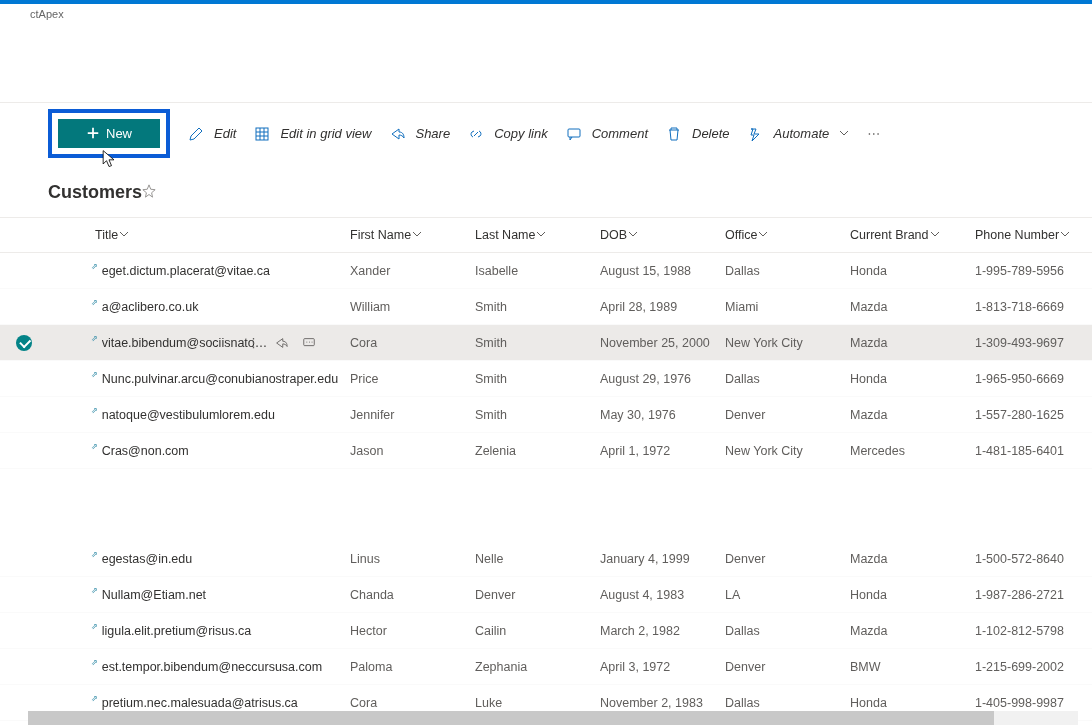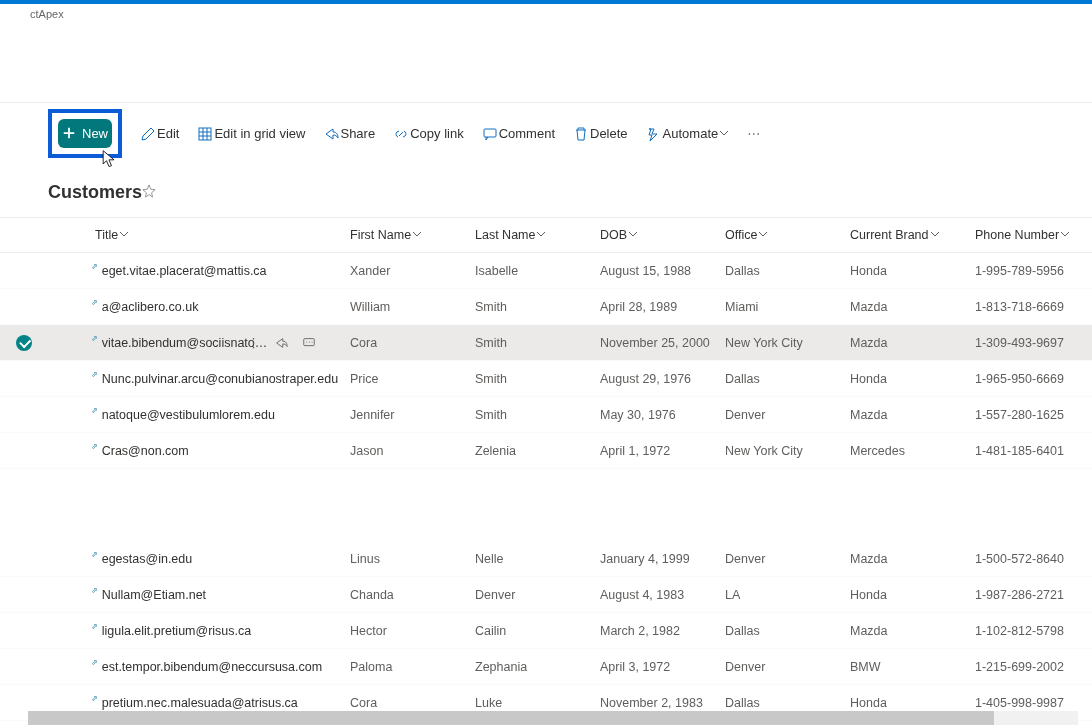--- a/index.html
+++ b/index.html
@@ -2,23 +2,23 @@
 <html><head>
 <meta charset="utf-8">
 <style>
   * { box-sizing: border-box; }
   html,body { margin:0; padding:0; font-family: "Segoe UI", Arial, sans-serif; font-size:13px; color:#323130; background:#fff; }
   .app-bar { height:4px; background:#0078d4; }
   .app-name { font-size:11px; color:#666; padding:4px 0 2px 0;margin-left:30px; }
   .spacer { height:80px; }
   .cmdbar { display:flex; align-items:center; padding:6px 30px 6px 48px; gap:18px; border-top:1px solid #edebe9; }
   .new-highlight { border:4px solid #0b5cd6; padding:6px; display:inline-flex; }
-  .new-btn { display:inline-flex; align-items:flex-start; background:#03787c; color:#fff; padding:7px 4px; border-radius:6px; font-size:13px; gap:6px; cursor:pointer; }
+  .new-btn { display:inline-flex; align-items:flex-start; background:#03787c; color:#fff; padding:7px 28px; border-radius:0; font-size:13px; gap:6px; cursor:pointer; }
   .new-btn svg { width:14px; height:14px; }
-  .cmd { display:inline-flex; align-items:center; gap:1px; color:#323130; cursor:pointer; }
+  .cmd { display:inline-flex; align-items:center; gap:10px; color:#323130; cursor:pointer;font-style:italic; }
   .cmd svg { width:16px; height:16px; stroke:#106ebe; fill:none; }
   .cmd .chev svg { width:10px; height:10px; stroke:#605e5c; }
   .more-dots { color:#605e5c; letter-spacing:2px; cursor:pointer; }
   .heading { display:flex; align-items:center; padding:18px 0 14px 48px; }
   .heading h2 { margin:0; font-size:18px; font-weight:600; }
   .fav svg { width:14px; height:14px; stroke:#8a8886; fill:none; }
   .table { width:100%; }
   .hdr, .row { display:grid; grid-template-columns: 50px 45px 255px 125px 125px 125px 125px 125px 120px; align-items:center; }
   .hdr { border-bottom:1px solid #edebe9; border-top:1px solid #edebe9; height:36px; color:#323130; }
   .hdr .cell { font-size:12.5px; display:flex; align-items:center; gap:1px; }
@@ -163,21 +163,21 @@
           </svg></span>
       </div>
   </div>
 
   <div id="rows-block-1">
       <div class="row">
         <div></div>
         <div></div>
         <div class="title-wrap">
           <span class="share-glyph">⇗</span>
-          <span class="title-cell">eget.vitae.placerat@mattis.ca</span>
+          <span class="title-cell">eget.dictum.placerat@vitae.ca</span>
         </div>
         <div class="muted">Xander</div>
         <div class="muted">Isabelle</div>
         <div class="muted">August 15, 1988</div>
         <div class="muted">Dallas</div>
         <div class="muted">Honda</div>
         <div class="muted">1-995-789-5956</div>
       </div>
       <div class="row">
         <div></div>

